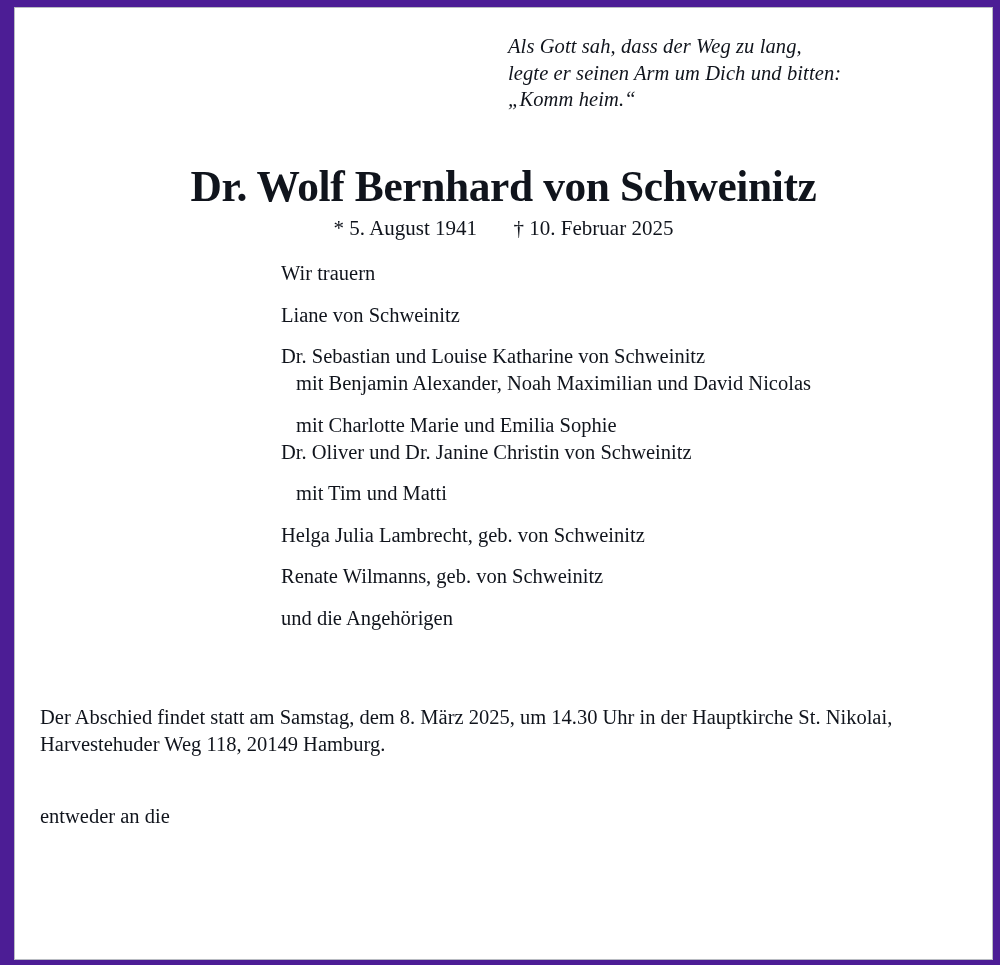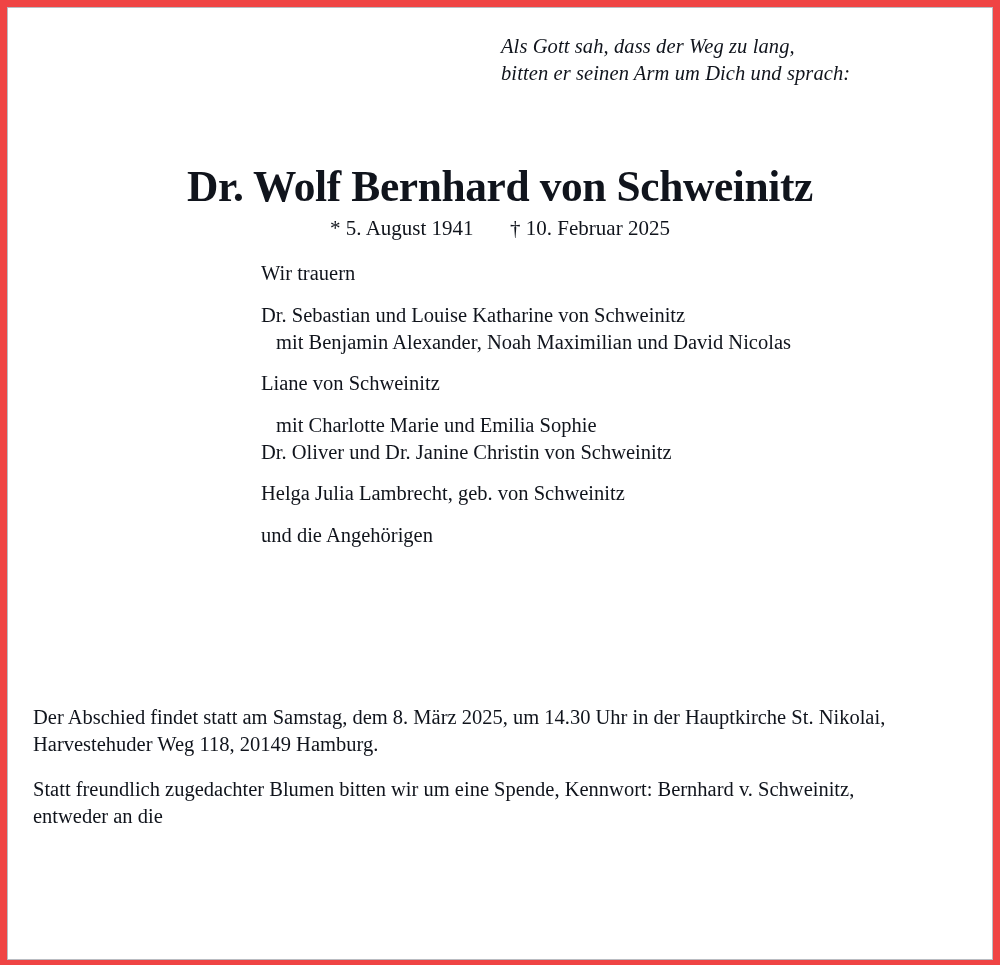--- a/index.html
+++ b/index.html
@@ -14,22 +14,22 @@
     overflow: hidden;
     font-family: "Liberation Serif", "DejaVu Serif", serif;
     color: #10141c;
   }
 
   
   .notice {
     box-sizing: border-box;
     width: 1000px;
     height: 965px;
-    background: #ef4444;
-    padding: 7px 7px 5px 7px;
+    background: #4c1d95;
+    padding: 7px 7px 5px 14px;
   }
   .notice-inner {
     box-sizing: border-box;
     width: 100%;
     height: 100%;
     background: #ffffff;
     border: 1px solid #b9bcc2;
     position: relative;
   }
 
@@ -73,21 +73,21 @@
     white-space: nowrap;
   }
   .life-dates .sep {
     display: inline-block;
     width: 26px;
   }
 
   
   .mourners {
     position: absolute;
-    left: 253px;
+    left: 266px;
     top: 252px;
     font-size: 20.5px;
     line-height: 27px;
   }
   .mourner-group { margin-bottom: 14.5px; }
   .mourner-group:last-child { margin-bottom: 4px; }
   .mourner-line { white-space: nowrap; }
   .mourner-line.sub { padding-left: 15px; }
   .mourner-group.closing { margin-top: 7px; }
 
@@ -107,70 +107,75 @@
   .details .line { white-space: nowrap; }
 </style>
 </head>
 <body>
 
 <div class="notice">
   <div class="notice-inner">
 
     <div class="poem">
       <div>Als Gott sah, dass der Weg zu lang,</div>
-      <div>bitten er seinen Arm um Dich und sprach:</div>
+      <div>legte er seinen Arm um Dich und bitten:</div>
+      <div>„Komm heim.“</div>
     </div>
 
     <div class="deceased-name">Dr. Wolf Bernhard von Schweinitz</div>
 
     <div class="life-dates">
       <span>*</span>
       <span>5. August 1941</span>
       <span class="sep"></span>
       <span>†</span>
       <span>10. Februar 2025</span>
     </div>
 
     <div class="mourners">
       <div class="mourner-group">
         <div class="mourner-line">Wir trauern</div>
       </div>
 
       <div class="mourner-group">
-        <div class="mourner-line">Dr. Sebastian und Louise Katharine von Schweinitz</div>
-        <div class="mourner-line sub">mit Benjamin Alexander, Noah Maximilian und David Nicolas</div>
+        <div class="mourner-line">Liane von Schweinitz</div>
       </div>
 
       <div class="mourner-group">
-        <div class="mourner-line">Liane von Schweinitz</div>
+        <div class="mourner-line">Dr. Sebastian und Louise Katharine von Schweinitz</div>
+        <div class="mourner-line sub">mit Benjamin Alexander, Noah Maximilian und David Nicolas</div>
       </div>
 
       <div class="mourner-group">
         <div class="mourner-line sub">mit Charlotte Marie und Emilia Sophie</div>
         <div class="mourner-line">Dr. Oliver und Dr. Janine Christin von Schweinitz</div>
       </div>
 
       <div class="mourner-group">
+        <div class="mourner-line sub">mit Tim und Matti</div>
       </div>
 
       <div class="mourner-group">
         <div class="mourner-line">Helga Julia Lambrecht, geb. von Schweinitz</div>
       </div>
 
+      <div class="mourner-group">
+        <div class="mourner-line">Renate Wilmanns, geb. von Schweinitz</div>
+      </div>
 
       <div class="mourner-group closing">
         <div class="mourner-line">und die Angehörigen</div>
       </div>
     </div>
 
     <div class="details">
       <p>
         <span class="line">Der Abschied findet statt am Samstag, dem 8. März 2025, um 14.30 Uhr in der Hauptkirche St. Nikolai,</span><br>
         <span class="line">Harvestehuder Weg 118, 20149 Hamburg.</span>
       </p>
       <p>
-        <span class="line">Statt freundlich zugedachter Blumen bitten wir um eine Spende, Kennwort: Bernhard v. Schweinitz,</span><br>
+        <br>
         <span class="line">entweder an die</span>
       </p>
     </div>
 
   </div>
 </div>
 
 </body></html>

